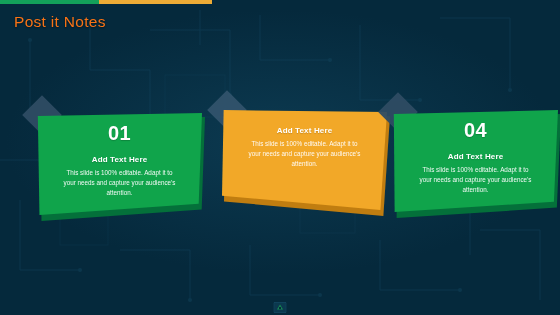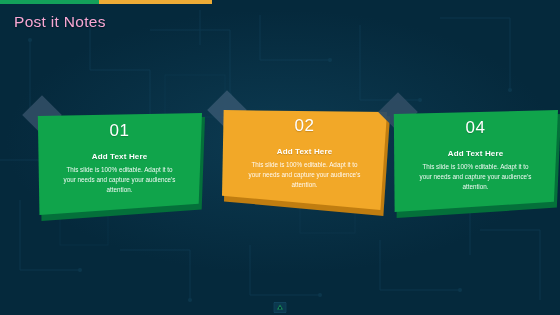--- a/index.html
+++ b/index.html
@@ -59,21 +59,21 @@
     background: #edab36;
   }
 
   
   .title {
     position: absolute;
     left: 14px;
     top: 13px;
     font-size: 15.5px;
     letter-spacing: 0.3px;
-    color: #f9a8d4;
+    color: #f97316;
     font-weight: 400;
     z-index: 6;
     text-shadow: 0 1px 2px rgba(0,0,0,0.45);
     white-space: nowrap;
   }
 
   
   .cards {
     position: absolute;
     left: 0;
@@ -144,22 +144,22 @@
   }
 
   .note-content {
     position: absolute;
     inset: 0;
     padding: 7px 16px 0 16px;
     box-sizing: border-box;
   }
 
   .num {
-    font-size: 17px;
-    font-weight: normal;
+    font-size: 20px;
+    font-weight: bold;
     letter-spacing: 0.5px;
     line-height: 1.1;
     margin-top: 2px;
     text-shadow: 0 1px 1px rgba(0,0,0,0.18);
   }
   .note-2 .num { color: #ffffff; }
 
   .headline {
     font-size: 8px;
     font-weight: bold;
@@ -254,21 +254,20 @@
         </div>
       </div>
     </div>
 
     <div class="card card-2">
       <div class="tape t2"></div>
       <div class="note note-2">
         <div class="note-shadow"></div>
         <div class="note-fill"></div>
         <div class="note-content">
-          <div class="num">02</div>
           <div class="headline">Add Text Here</div>
           <div class="body">This slide is 100% editable. Adapt it to your needs and capture your audience's attention.</div>
         </div>
       </div>
     </div>
 
     <div class="card card-3">
       <div class="tape"></div>
       <div class="note note-3">
         <div class="note-shadow"></div>

